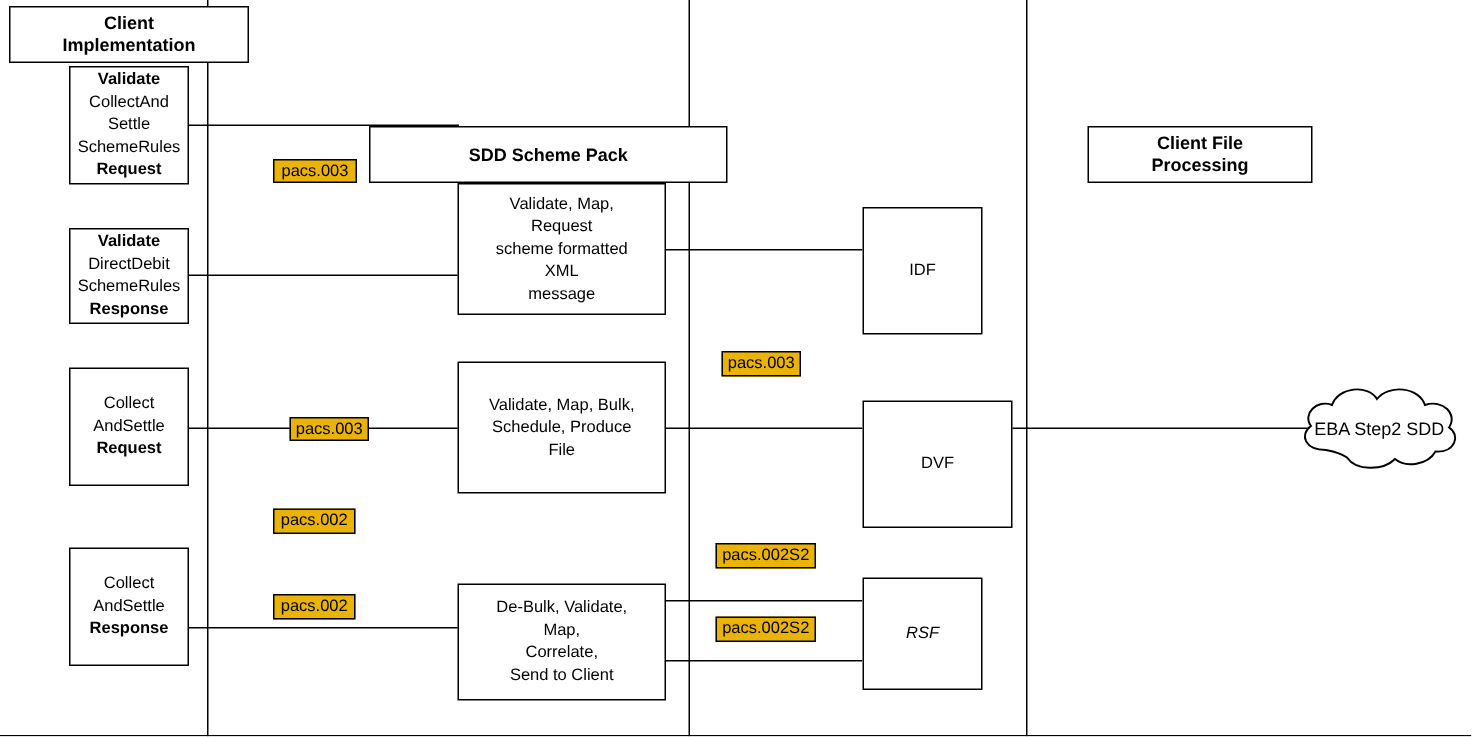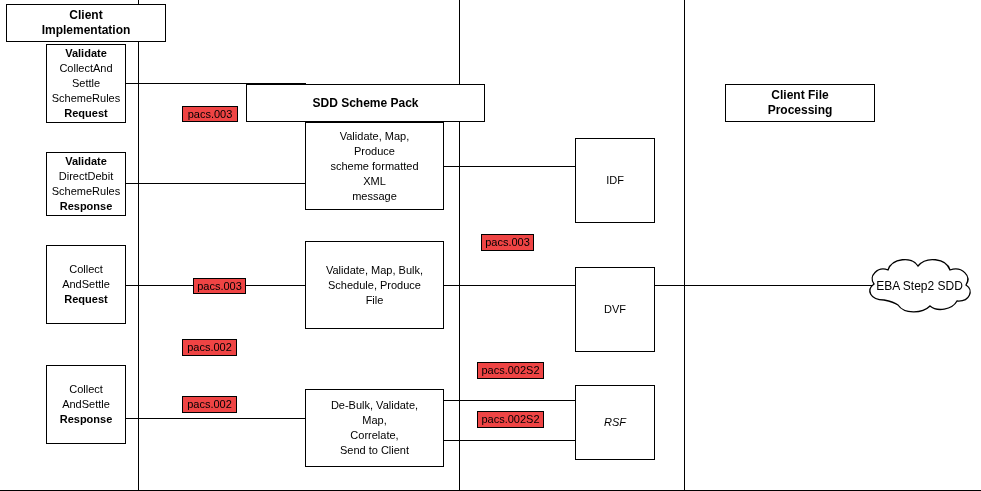--- a/index.html
+++ b/index.html
@@ -34,21 +34,21 @@
     font-weight: bold;
     font-size: 12px;
   }
   .plain-box {
     font-size: 11px;
   }
   .label {
     position: absolute;
     box-sizing: border-box;
     border: 1px solid #000000;
-    background: #ef4444;
+    background: #eab308;
     font-size: 11px;
     color: #000000;
     line-height: 13px;
     text-align: center;
     white-space: pre-line;
     padding: 1px 3px;
     display: flex;
     align-items: center;
     justify-content: center;
   }
@@ -118,31 +118,31 @@
     <span>AndSettle</span>
     <span class="bold-line">Request</span>
   </div>
 
   <div class="box plain-box" style="left:46px; top:365px; width:80px; height:79px; flex-direction:column;">
     <span>Collect</span>
     <span>AndSettle</span>
     <span class="bold-line">Response</span>
   </div>
 
-  <div class="box plain-box" style="left:305px; top:122px; width:139px; height:88px;">Validate, Map, Produce
+  <div class="box plain-box" style="left:305px; top:122px; width:139px; height:88px;">Validate, Map, Request
 scheme formatted XML
 message</div>
   <div class="box plain-box" style="left:305px; top:241px; width:139px; height:88px;">Validate, Map, Bulk,
 Schedule, Produce File</div>
   <div class="box plain-box" style="left:305px; top:389px; width:139px; height:78px;">De-Bulk, Validate, Map,
 Correlate,
 Send to Client</div>
 
   <div class="box plain-box" style="left:575px; top:122px; width:80px; height:85px;margin-top:16px;">IDF</div>
-  <div class="box plain-box" style="left:575px; top:267px; width:80px; height:85px;">DVF</div>
+  <div class="box plain-box" style="left:575px; top:267px; width:100px; height:85px;">DVF</div>
   <div class="box plain-box" style="left:575px; top:385px; width:80px; height:75px;font-style:italic;">RSF</div>
 
   <div class="label" style="left:182px; top:106px; width:56px; height:16px;">pacs.003</div>
   <div class="label" style="left:193px; top:278px; width:53px; height:16px;">pacs.003</div>
   <div class="label" style="left:481px; top:234px; width:53px; height:17px;">pacs.003</div>
   <div class="label" style="left:182px; top:339px; width:55px; height:17px;">pacs.002</div>
   <div class="label" style="left:182px; top:396px; width:55px; height:17px;">pacs.002</div>
   <div class="label" style="left:477px; top:362px; width:67px; height:17px;">pacs.002S2</div>
   <div class="label" style="left:477px; top:411px; width:67px; height:17px;">pacs.002S2</div>
 

